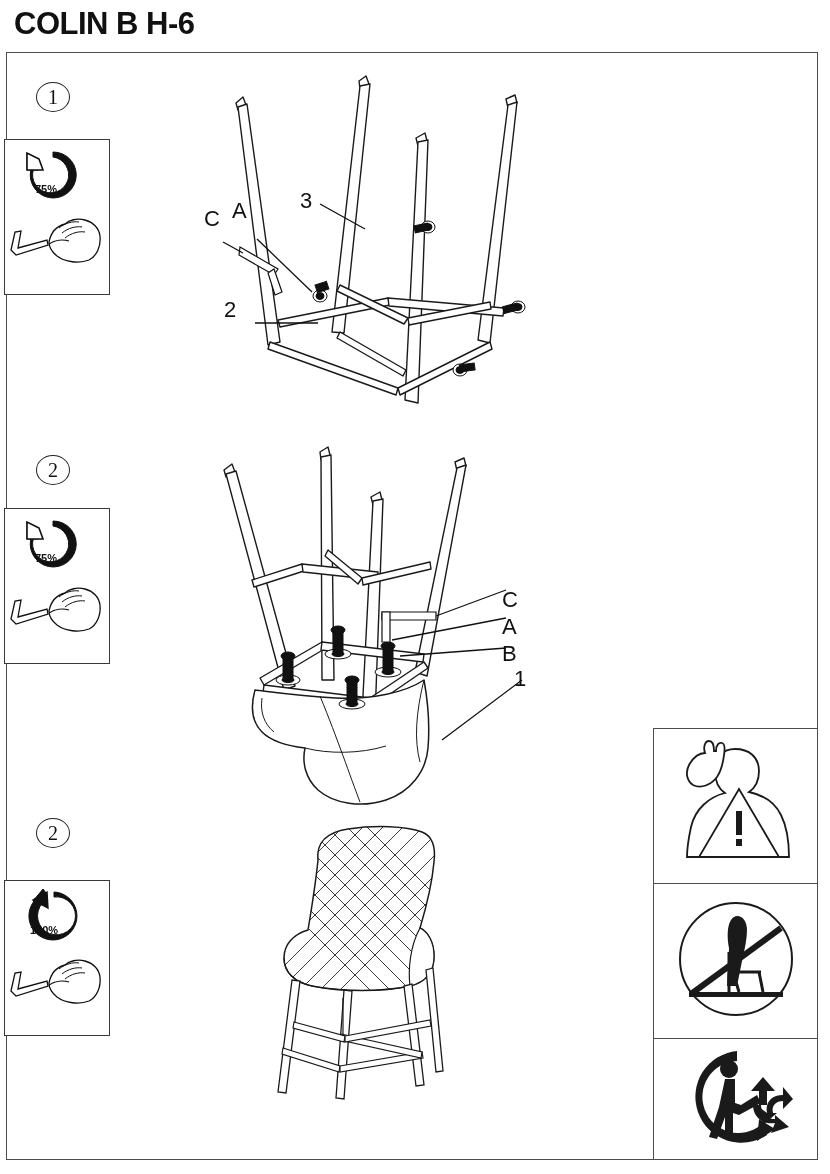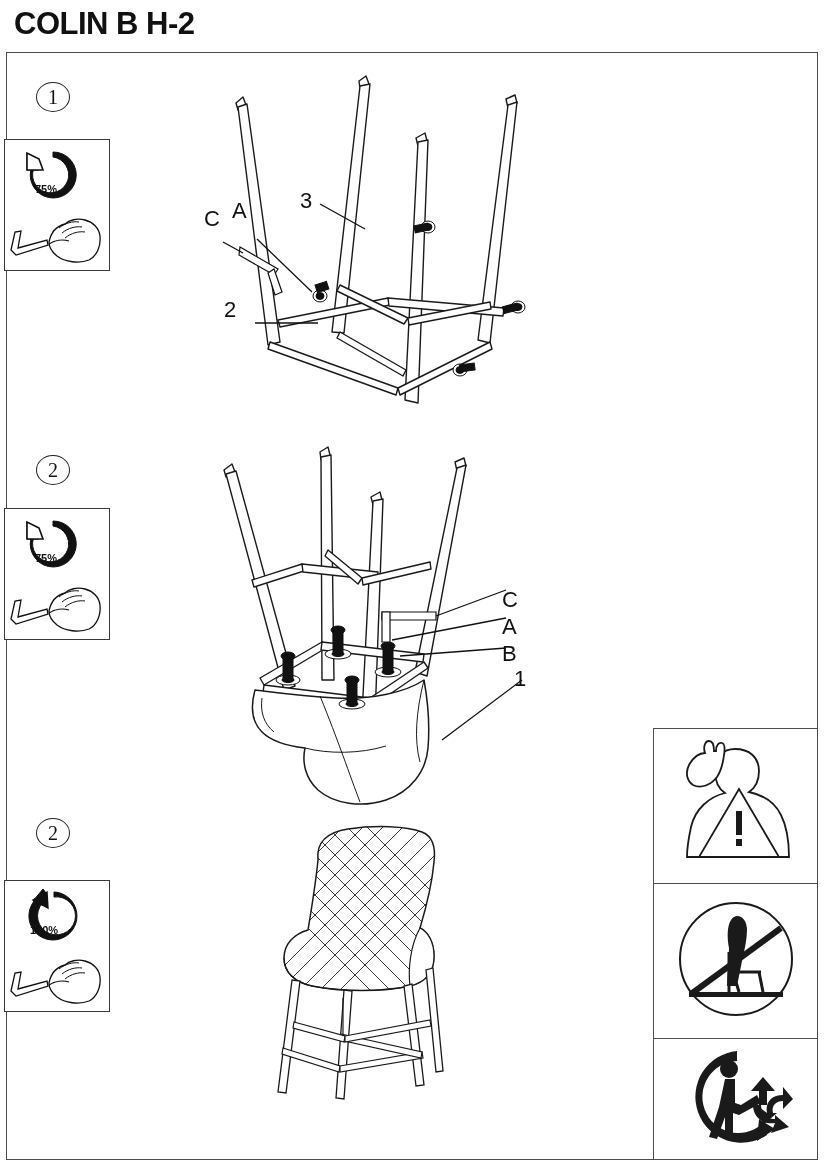--- a/index.html
+++ b/index.html
@@ -47,21 +47,21 @@
     background: #fff;
     font-family: "Liberation Serif", serif;
   }
   #step-num-1 { left: 36px; top: 82px; }
   #step-num-2 { left: 36px; top: 455px; }
   #step-num-3 { left: 36px; top: 818px; }
 
   
   .tool-box {
     position: absolute;
-    width: 106px; height: 132px;
+    width: 106px; height: 156px;
     border: 1.4px solid #3a3a3a;
     background: #fff;
     overflow: hidden;
   }
   #tool-box-1 { left: 4px; top: 139px; }
   #tool-box-2 { left: 4px; top: 508px; }
   #tool-box-3 { left: 4px; top: 872px; margin-top: 8px; }
   .tool-ring { position: absolute; left: 8px; top: 6px; }
   .tool-hand { position: absolute; left: 2px; top: 62px; }
   .pct-label {
@@ -107,21 +107,21 @@
     overflow: hidden;
   }
   #safety-cell-warning { height: 155px; }
   #safety-cell-nostand { height: 155px; }
   #safety-cell-recycle { height: 120px; border-bottom: none; }
   .safety-cell svg { position: absolute; left: 50%; transform: translateX(-50%); }
 </style>
 </head>
 <body>
 
-<div id="page-title">COLIN B H-2</div>
+<div id="page-title">COLIN B H-6</div>
 
 <div id="sheet-frame"></div>
 
 <div class="step-num" id="step-num-1">1</div>
 <div class="step-num" id="step-num-2">2</div>
 <div class="step-num" id="step-num-3">2</div>
 
 <div class="tool-box" id="tool-box-1">
   <svg class="tool-ring" width="80" height="58" viewBox="0 0 80 58">
     <path d="M40 6 A23 23 0 1 1 22 15 L14 7 L14 24 L31 24 L24 17 A18 18 0 1 0 40 11 Z" fill="#111" stroke="#111" stroke-width="1"></path>

